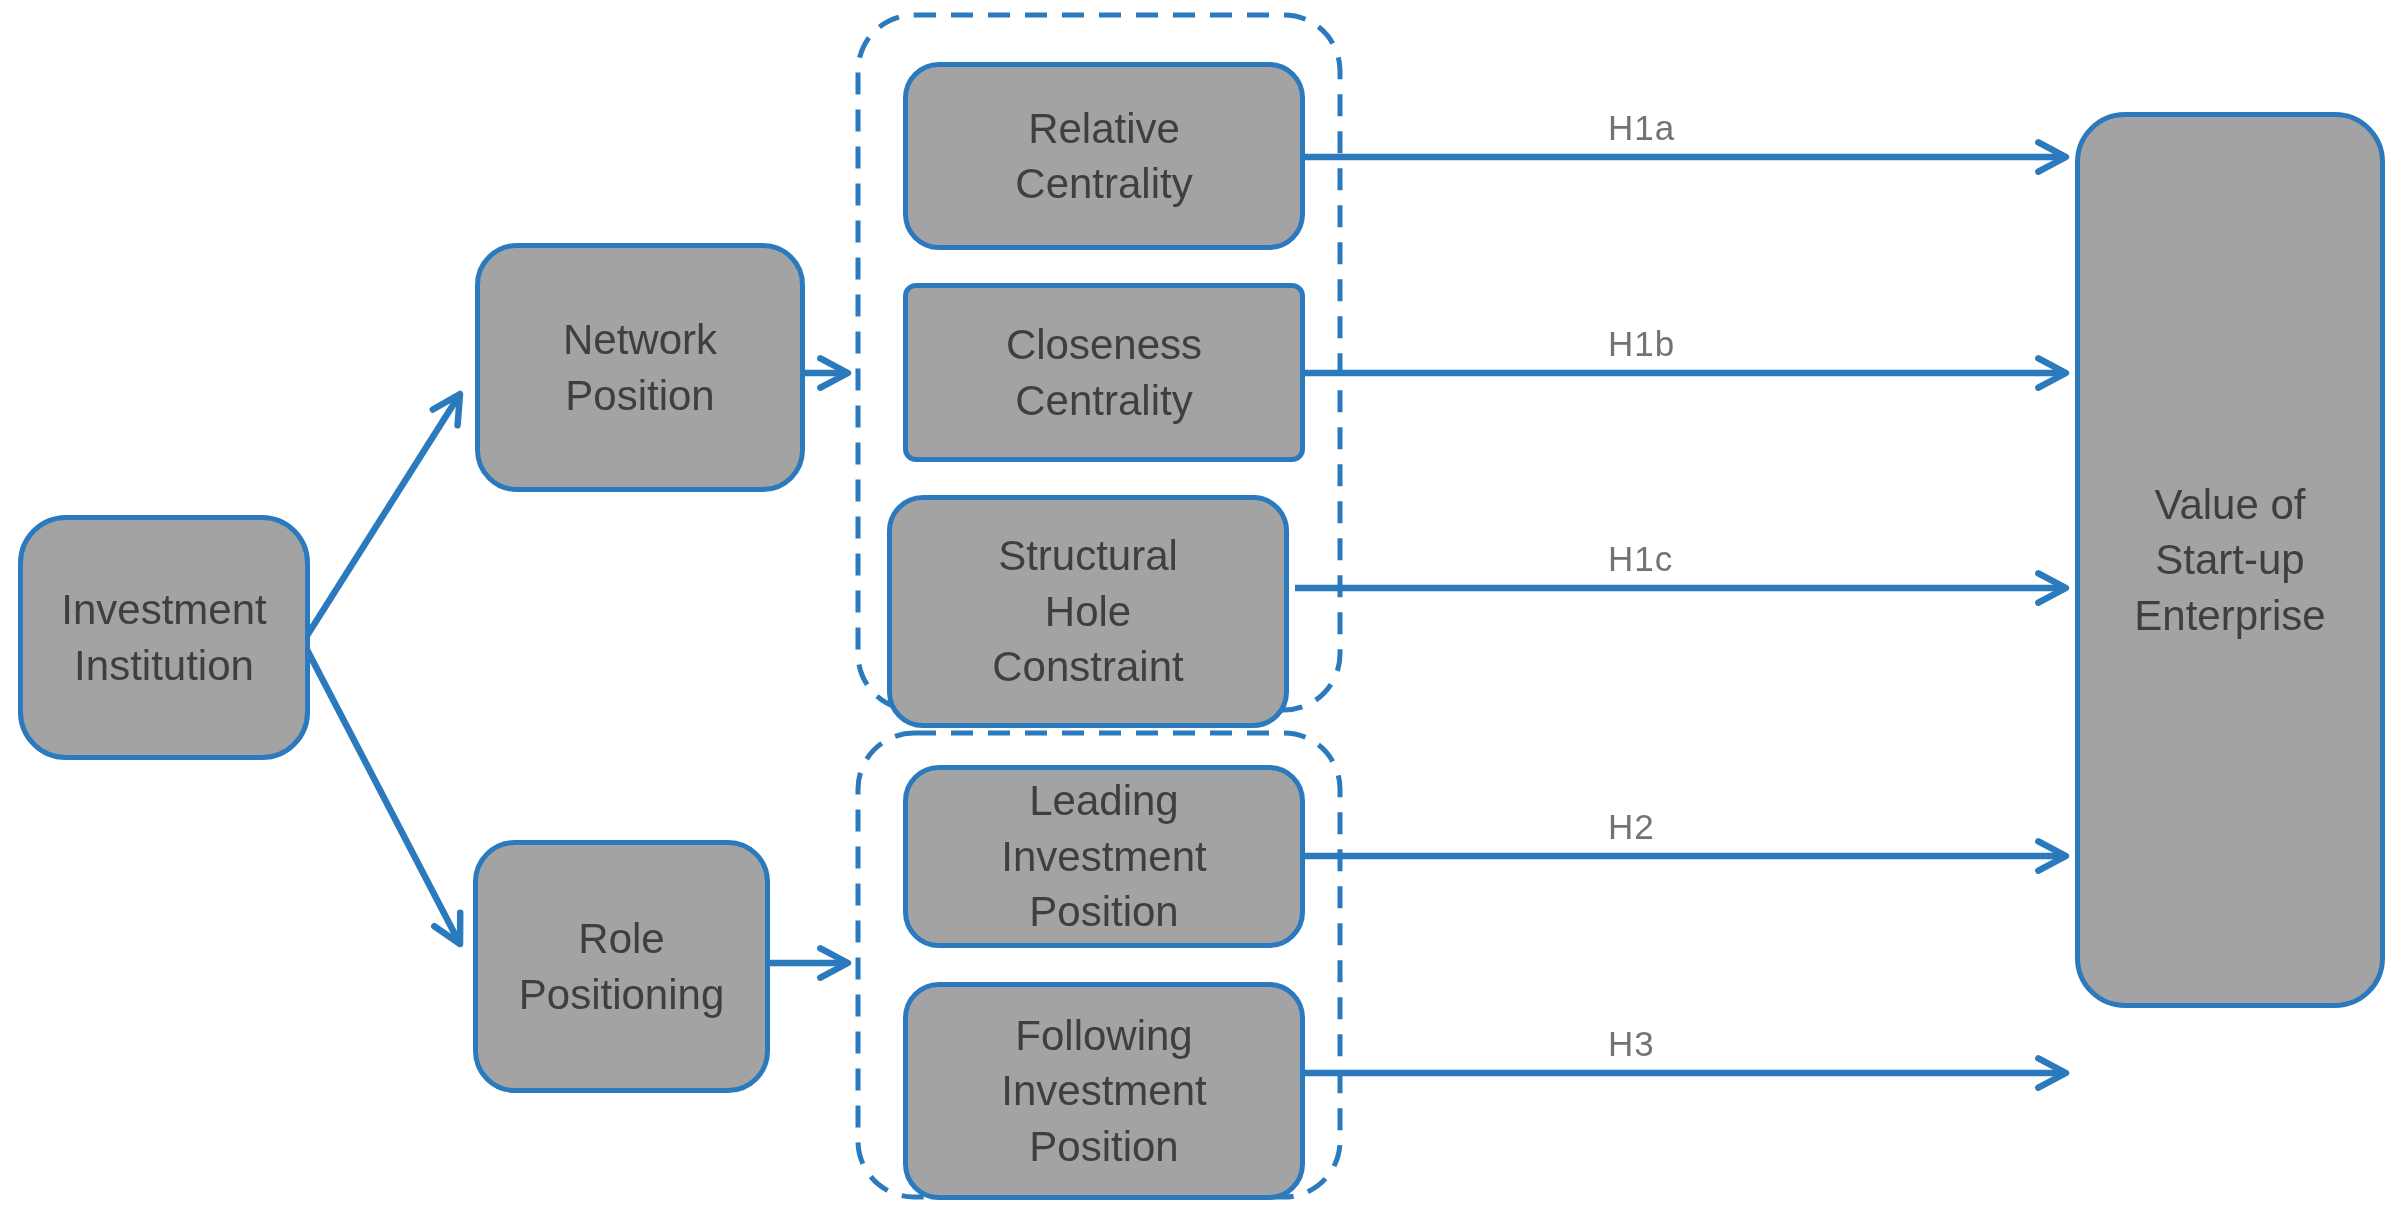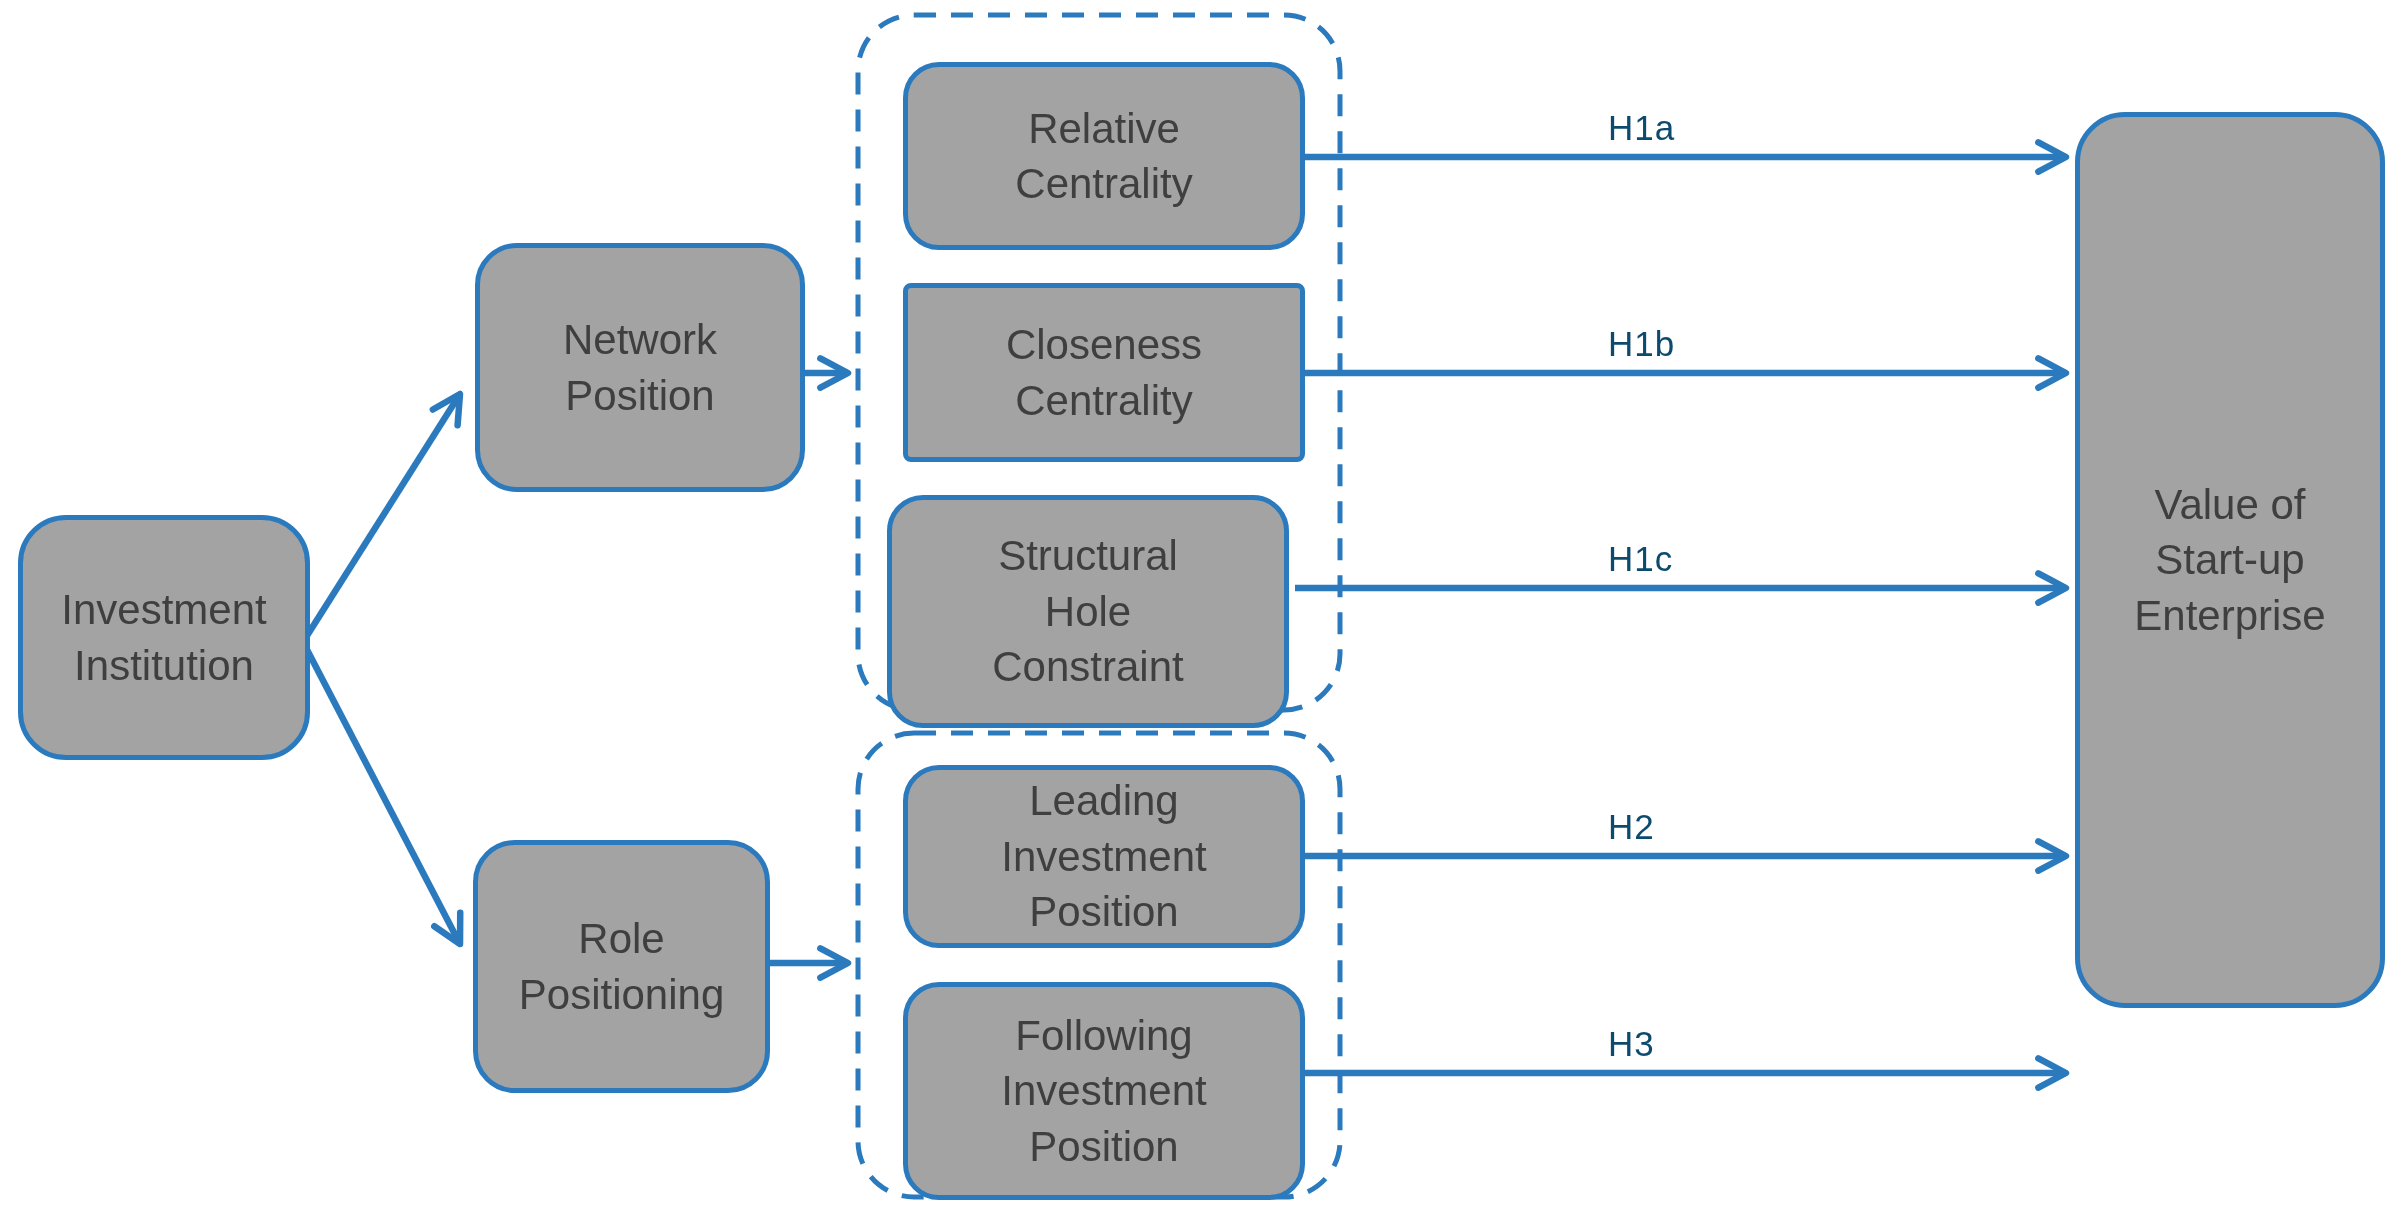--- a/index.html
+++ b/index.html
@@ -19,21 +19,21 @@
     display:flex;align-items:center;justify-content:center;
     text-align:center;
     color:#3f3f3f;
     font-size:42px;
     line-height:1.32;
     white-space:pre-line;
   }
   .hlabel{
     position:absolute;
     font-size:35px;
-    color:#0c4a6e;
+    color:#737373;
     letter-spacing:1px;
   }
   .conn{stroke:#2b7abe;stroke-width:6.5;fill:none;}
   .dashedgroup{
     stroke:#2b7abe;stroke-width:5;fill:none;
     stroke-dasharray:22 15;stroke-linecap:butt;
   }
 </style>
 </head>
 <body>
@@ -68,21 +68,21 @@
 
   <div class="node" style="left:475px;top:243px;width:330px;height:249px;border-radius:42px">Network
 Position</div>
 
   <div class="node" style="left:473px;top:840px;width:297px;height:253px;border-radius:42px">Role
 Positioning</div>
 
   <div class="node" style="left:903px;top:62px;width:402px;height:188px;border-radius:36px">Relative
 Centrality</div>
 
-  <div class="node" style="left:903px;top:283px;width:402px;height:179px;border-radius:8px">Closeness
+  <div class="node" style="left:903px;top:283px;width:402px;height:179px;border-radius:13px">Closeness
 Centrality</div>
 
   <div class="node" style="left:887px;top:495px;width:402px;height:233px;border-radius:36px">Structural
 Hole
 Constraint</div>
 
   <div class="node" style="left:903px;top:765px;width:402px;height:183px;border-radius:36px">Leading
 Investment
 Position</div>
 

